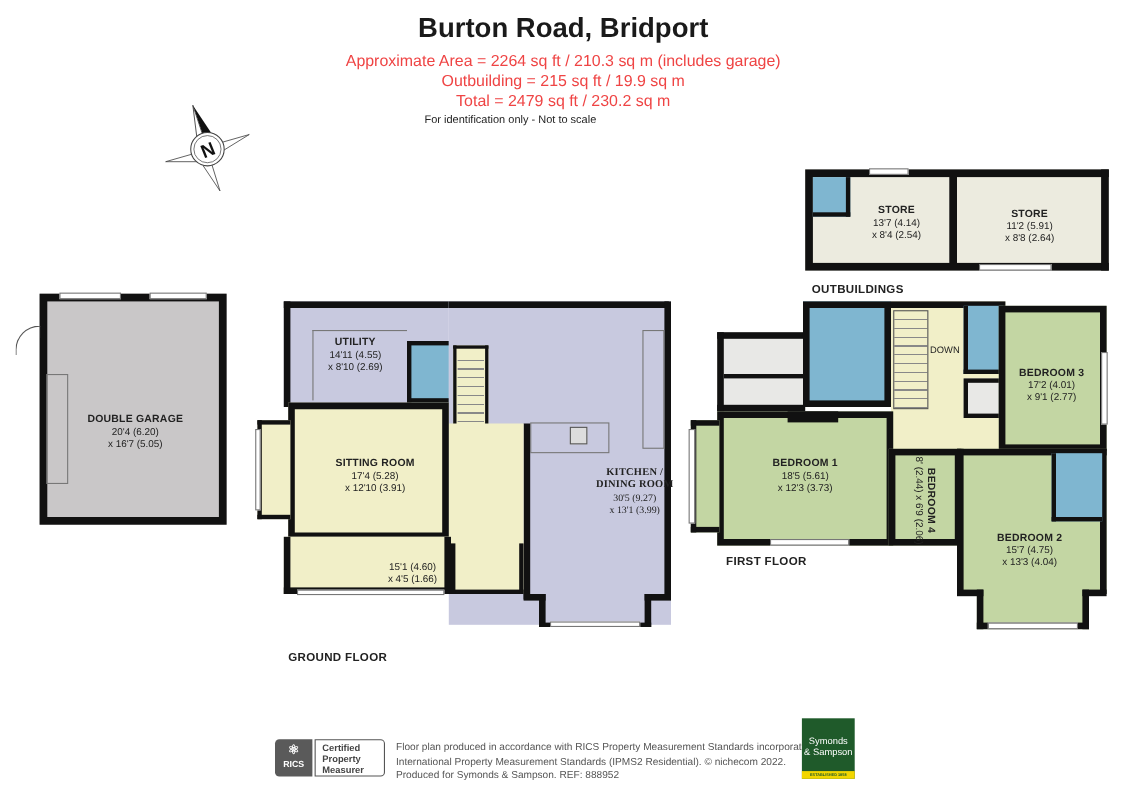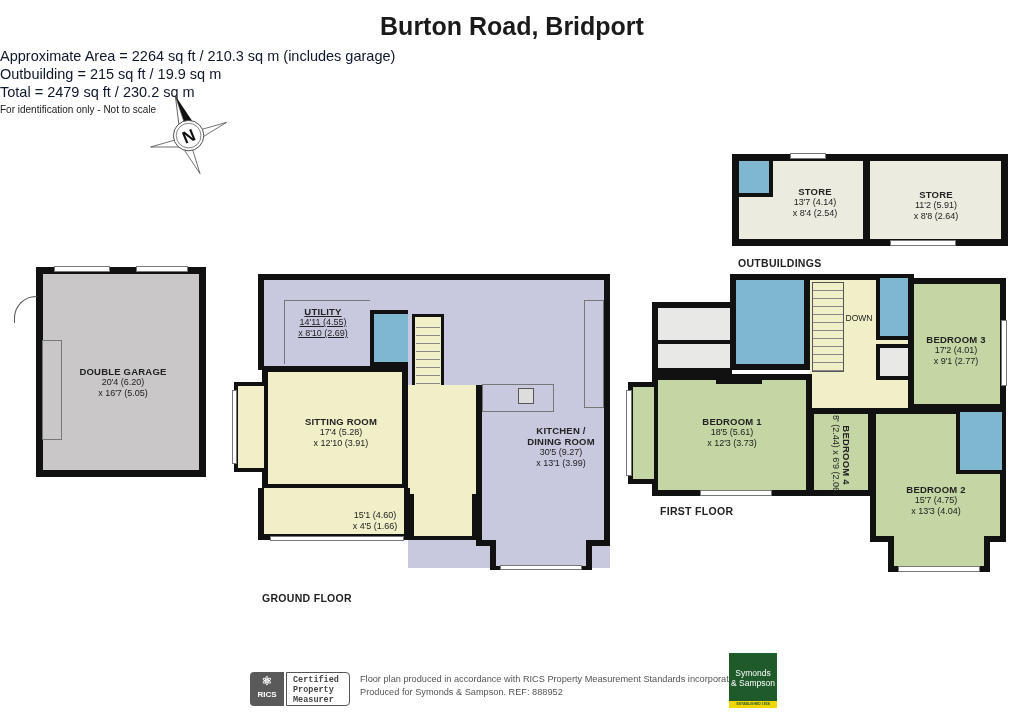--- a/index.html
+++ b/index.html
@@ -1,20 +1,20 @@
 <!DOCTYPE html>
 <html><head>
 <meta charset="utf-8">
 <style>
   html,body{margin:0;padding:0;background:#fff;}
   body{width:1024px;height:724px;position:relative;overflow:hidden;font-family:"Liberation Sans",sans-serif;color:#1a1a1a;}
   .abs{position:absolute;}
   .title{left:0;width:1024px;top:12px;text-align:center;font-size:25px;font-weight:bold;}
-  .sub{left:0;width:1024px;text-align:left;font-size:14.5px;color:#0f172a;}
-  .note{left:0;width:928px;top:104px;text-align:left;font-size:10px;color:#222;}
+  .sub{left:0;width:1024px;text-align:center;font-size:14.5px;color:#ef4444;}
+  .note{left:0;width:928px;top:104px;text-align:center;font-size:10px;color:#222;}
   .room{position:absolute;box-sizing:border-box;}
   .wall{position:absolute;background:#111;}
   .lbl{position:absolute;text-align:center;font-size:9px;line-height:11px;color:#222;}
   .lbl b{display:block;font-size:9.5px;letter-spacing:.2px;}
   .floorname{position:absolute;font-size:10.5px;font-weight:bold;color:#222;letter-spacing:.3px;}
   .win{position:absolute;background:#fff;border:1px solid #777;box-sizing:border-box;}
   .footer-text{left:360px;top:673px;font-size:9.2px;line-height:12.5px;color:#555;}
 </style>
 </head>
 <body>
@@ -36,44 +36,44 @@
     <circle cx="48" cy="48" r="13" fill="#fff" stroke="#444" stroke-width="0.7"></circle>
     <text x="48" y="55" text-anchor="middle" font-family="Liberation Sans, sans-serif" font-weight="bold" font-size="18" fill="#111" transform="rotate(-22 48 48)">N</text>
   </svg>
 </div>
 
 <div class="room" style="left:36px;top:267px;width:170px;height:210px;background:#c9c7c8;border:7px solid #111;"></div>
 <div class="win" style="left:54px;top:266px;width:56px;height:6px;"></div>
 <div class="win" style="left:136px;top:266px;width:52px;height:6px;"></div>
 <div class="room" style="left:42px;top:340px;width:20px;height:100px;border:1px solid #777;"></div>
 <div class="abs" style="left:14px;top:296px;width:22px;height:26px;border-top:1px solid #555;border-left:1px solid #555;border-radius:22px 0 0 0;"></div>
-<div class="lbl" style="left:68px;top:366px;width:110px;">
+<div class="lbl" style="left:68px;top:376px;width:110px;">
   <b>DOUBLE GARAGE</b>
   <span>20'4 (6.20)</span><br>
   <span>x 16'7 (5.05)</span>
 </div>
 
 <div class="room" style="left:258px;top:274px;width:150px;height:96px;background:#c8c9df;border:6px solid #111;border-right:none;border-bottom:none;"></div>
 <div class="room" style="left:284px;top:300px;width:86px;height:64px;border-left:1px solid #777;border-top:1px solid #777;"></div>
-<div class="lbl" style="left:288px;top:306px;width:70px;text-decoration:underline;">
+<div class="lbl" style="left:288px;top:306px;width:70px;">
   <b>UTILITY</b>
   <span>14'11 (4.55)</span><br>
   <span>x 8'10 (2.69)</span>
 </div>
 
 <div class="room" style="left:370px;top:310px;width:38px;height:56px;background:#7fb6d0;border:4px solid #111;border-right:none;"></div>
 
 <div class="room" style="left:408px;top:274px;width:202px;height:294px;background:#c8c9df;"></div>
 <div class="wall" style="left:408px;top:274px;width:200px;height:6px;"></div>
 <div class="wall" style="left:604px;top:274px;width:6px;height:270px;"></div>
 <div class="wall" style="left:476px;top:385px;width:6px;height:160px;"></div>
 <div class="room" style="left:482px;top:384px;width:72px;height:28px;border:1px solid #777;"></div>
 <div class="room" style="left:518px;top:388px;width:16px;height:16px;border:1px solid #555;background:#ddd;"></div>
 <div class="room" style="left:584px;top:300px;width:20px;height:108px;border:1px solid #777;"></div>
-<div class="lbl" style="left:516px;top:425px;width:90px;">
+<div class="lbl" style="left:532px;top:425px;width:90px;font-family:Liberation Serif, serif;">
   <b>KITCHEN /</b>
   <b>DINING ROOM</b>
   <span>30'5 (9.27)</span><br>
   <span>x 13'1 (3.99)</span>
 </div>
 
 <div class="wall" style="left:476px;top:540px;width:20px;height:6px;"></div>
 <div class="wall" style="left:586px;top:540px;width:24px;height:6px;"></div>
 <div class="wall" style="left:490px;top:540px;width:6px;height:30px;"></div>
 <div class="wall" style="left:586px;top:540px;width:6px;height:30px;"></div>
@@ -168,26 +168,27 @@
   <b>BEDROOM 2</b>
   <span>15'7 (4.75)</span><br>
   <span>x 13'3 (4.04)</span>
 </div>
 <div class="floorname" style="left:660px;top:505px;">FIRST FLOOR</div>
 
 <div class="abs" style="left:250px;top:672px;width:34px;height:34px;background:#5a5a5a;border-radius:4px 0 0 4px;color:#fff;font-size:8px;font-weight:bold;text-align:center;">
   <div style="font-size:12px;line-height:18px;">⚛</div>
   <span>RICS</span>
 </div>
-<div class="abs" style="left:286px;top:672px;width:64px;height:34px;border:1px solid #555;border-radius:0 4px 4px 0;box-sizing:border-box;padding:2px 16px 0 6px;font-family:Liberation Mono, monospace;font-size:8.5px;font-weight:bold;line-height:10px;color:#444;">
+<div class="abs" style="left:286px;top:672px;width:64px;height:34px;border:1px solid #555;border-radius:0 4px 4px 0;box-sizing:border-box;padding:2px 16px 0 6px;font-family:Liberation Sans, sans-serif;font-size:8.5px;font-weight:bold;line-height:10px;color:#444;">
   <div>Certified</div>
   <div>Property</div>
   <div>Measurer</div>
 </div>
 <div class="abs footer-text">
   <div>Floor plan produced in accordance with RICS Property Measurement Standards incorporating</div>
+  <div>International Property Measurement Standards (IPMS2 Residential).   © nichecom 2022.</div>
   <div>Produced for Symonds &amp; Sampson.   REF:  888952</div>
 </div>
 <div class="abs" style="left:729px;top:653px;width:48px;height:55px;background:#1f5a2a;color:#fff;font-size:8.5px;line-height:10px;text-align:center;box-sizing:border-box;padding-top:15px;">
   <div>Symonds</div>
   <div>&amp; Sampson</div>
   <div style="position:absolute;left:0;bottom:0;width:48px;height:7px;background:#f2d600;color:#1f5a2a;font-size:3.5px;line-height:7px;font-weight:bold;">ESTABLISHED 1858</div>
 </div>
 
 </body></html>

